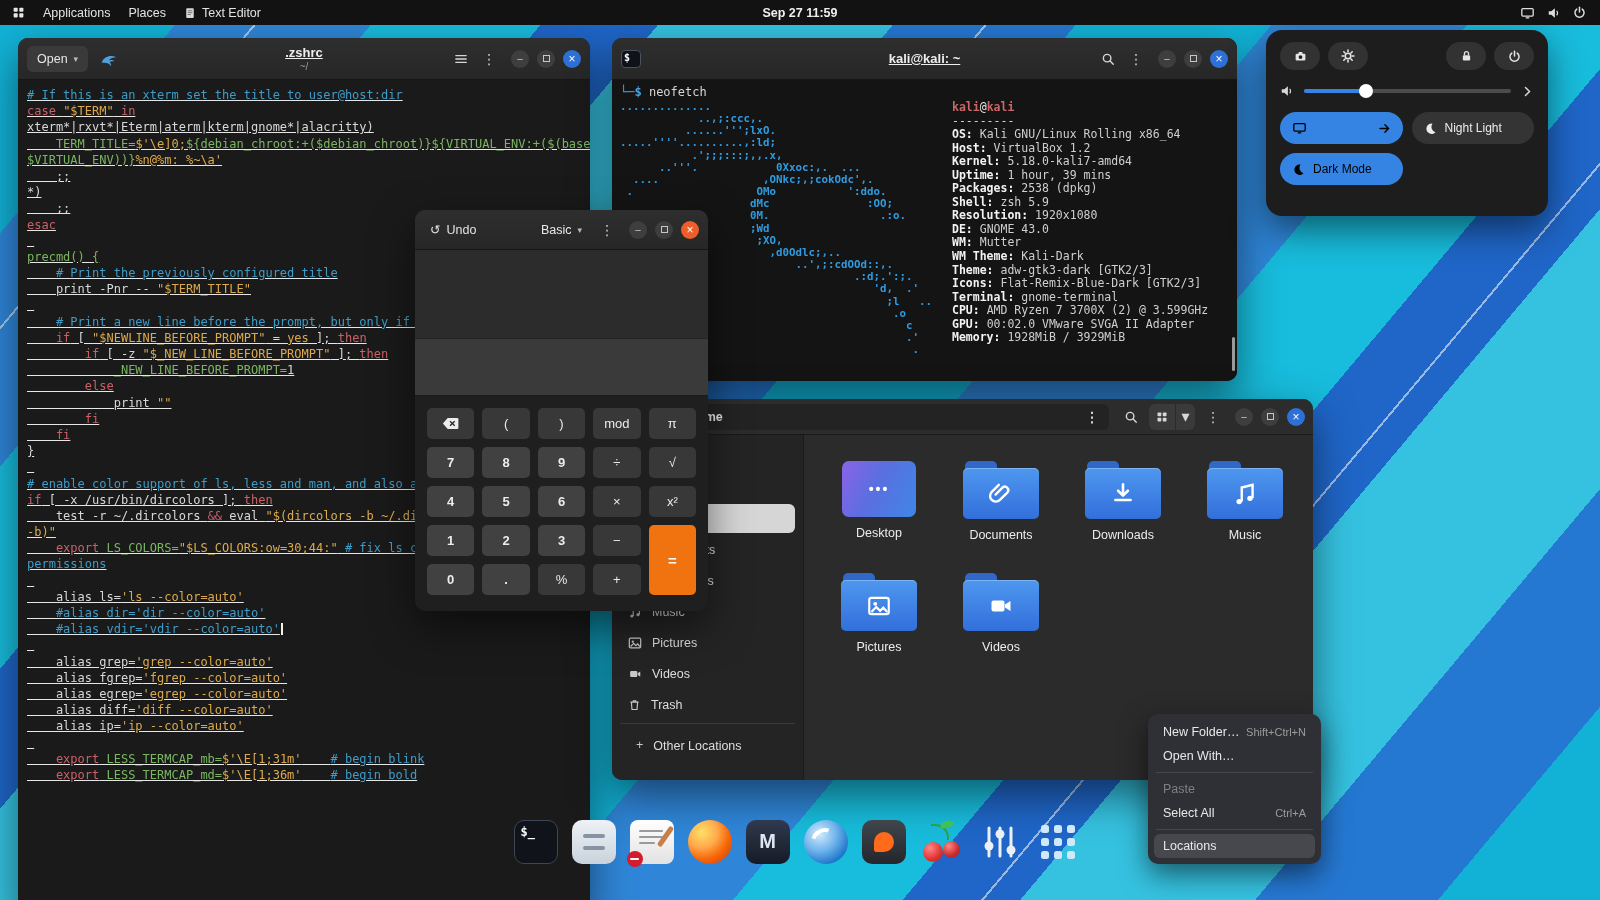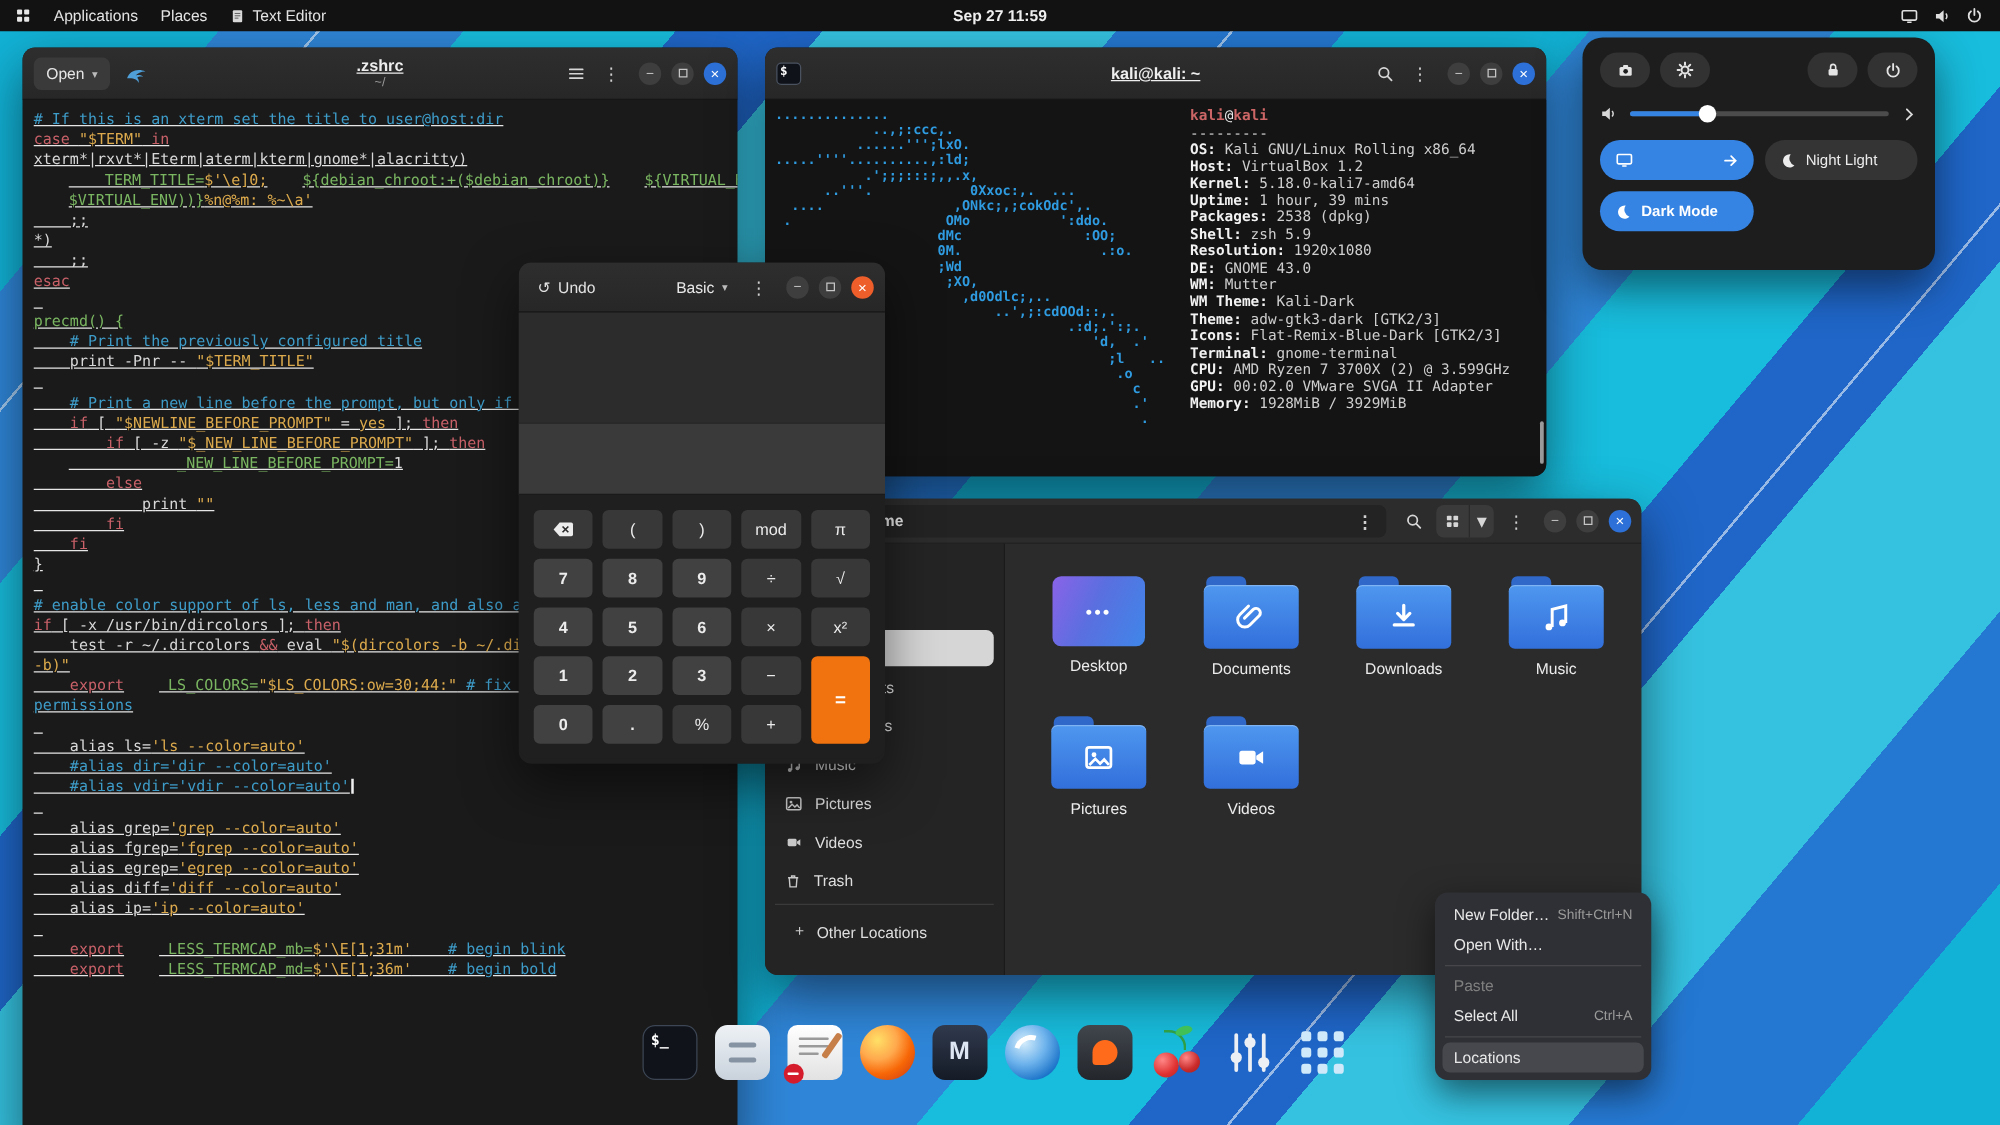--- a/index.html
+++ b/index.html
@@ -44,21 +44,21 @@
 
   
   .editor-win{left:18px;top:38px;width:572px;height:883px;z-index:10;background:#1a1a1a;}
   .open-btn{display:flex;align-items:center;gap:6px;background:#3a3a3a;color:#e6e6e6;font-size:12.5px;height:26px;padding:0 10px;border-radius:6px;border:none;}
   .open-btn .chev{font-size:9px;color:#bbb;}
   .editor-code{font-family:"DejaVu Sans Mono",monospace;font-size:12px;line-height:16.2px;white-space:pre;padding:7px 4px 0 9px;height:calc(100% - 42px);overflow:hidden;}
   .cl{height:16.2px;text-decoration:underline;}
   .cm{color:#3e9cc9;}
   .kw{color:#c96169;}
   .st{color:#dcaa4c;}
-  .vr{color:#7ab661;margin-left:28px;}
+  .vr{color:#7ab661;}
   .fn{color:#7ab661;}
   .tx{color:#d8d8d8;}
   .cur{display:inline-block;width:2px;height:12px;background:#efefef;margin-left:1px;vertical-align:-2px;}
 
   
   .term-win{left:612px;top:38px;width:625px;height:343px;z-index:11;background:#141414;}
   .mini-term{width:20px;height:18px;background:#0f1218;border:1px solid #4a5260;border-radius:4px;color:#fff;font:bold 10px "DejaVu Sans Mono",monospace;display:flex;align-items:flex-start;justify-content:flex-start;padding:1px 2px;}
   .term-body{padding:5px 8px;font-family:"DejaVu Sans Mono",monospace;height:calc(100% - 42px);overflow:hidden;position:relative;border-radius:0 0 10px 10px;background:#141414;}
   .prompt{font-size:12px;line-height:15px;color:#d6d6d6;white-space:pre;}
   .pblue{color:#4aa3e0;font-weight:bold;}
@@ -123,21 +123,21 @@
   .qs{position:absolute;left:1266px;top:30px;width:282px;height:186px;background:#1d1d1d;border-radius:16px;box-shadow:0 14px 34px rgba(0,0,0,.5);z-index:35;padding:12px 14px;}
   .qs-row1{display:flex;align-items:center;gap:8px;}
   .qs-row1 .gap{flex:1;}
   .qpill{width:40px;height:28px;border-radius:14px;background:#323232;display:flex;align-items:center;justify-content:center;color:#e4e4e4;}
   .qs-vol{display:flex;align-items:center;gap:10px;margin-top:14px;color:#d8d8d8;}
   .vtrack{flex:1;height:4px;background:#4c4c4c;border-radius:2px;position:relative;}
   .vfill{height:4px;background:#3584e4;border-radius:2px;position:absolute;left:0;top:0;}
   .vknob{width:14px;height:14px;border-radius:50%;background:#ffffff;position:absolute;top:-5px;}
   .qs-toggles{display:grid;grid-template-columns:1fr 1fr;gap:9px;margin-top:14px;}
   .tpill{height:32px;border-radius:16px;background:#343434;display:flex;align-items:center;gap:8px;padding:0 12px;font-size:12px;color:#ececec;}
-  .tpill.active{background:#3584e4;color:#ffffff;font-weight:bold;}
+  .tpill.active{background:#3584e4;color:#000000;}
   .tpill .grow{flex:1;}
 
   
   .dock{position:absolute;left:512px;top:818px;display:flex;gap:11px;align-items:center;z-index:25;}
   .dock-item{width:47px;height:47px;display:flex;align-items:center;justify-content:center;}
   .dk{width:44px;height:44px;border-radius:10px;position:relative;}
   .dk-term{background:#10131a;border:1.5px solid #3c4654;}
   .dk-term span{position:absolute;top:4px;left:6px;color:#fff;font:bold 12px "DejaVu Sans Mono",monospace;}
   .dk-cab{background:linear-gradient(#eef2f6,#c9d2dc);display:flex;flex-direction:column;justify-content:center;gap:8px;align-items:center;}
   .dk-cab i{width:22px;height:4px;background:#8593a3;border-radius:2px;}
@@ -253,20 +253,21 @@
         </svg>
       </span>
     <span class="tbtn kebab">⋮</span>
     <span class="wc">−</span>
     <span class="wc">
         <i class="sq"></i>
       </span>
     <span class="wc close">×</span>
   </div>
   <div class="term-body">
+    <div class="prompt"><span class="pblue">└─$ </span><span>neofetch</span></div>
     <div class="neo">
       <pre class="art">..............
             ..,;:ccc,.
           ......''';lxO.
 .....''''..........,:ld;
            .';;;:::;,,.x,
       ..'''.            0Xxoc:,.  ...
   ....                ,ONkc;,;cokOdc',.
  .                   OMo           ':ddo.
                     dMc               :OO;

